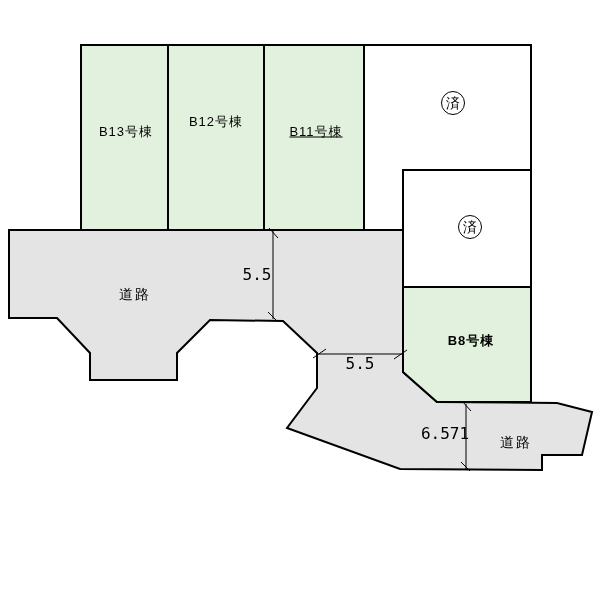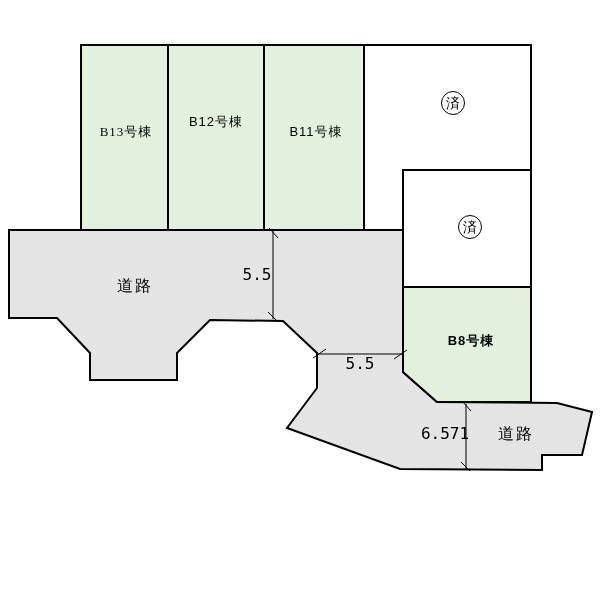--- a/index.html
+++ b/index.html
@@ -33,22 +33,23 @@
   .lbl {
     position: absolute;
     transform: translate(-50%, -50%);
     white-space: nowrap;
     color: #000000;
     font-size: 13px;
     letter-spacing: 1px;
     line-height: 1;
   }
   .road-lbl {
-    font-size: 16px;
+    font-size: 14px;
     letter-spacing: 2px;
+    margin-top: 8px;
   }
   .dim-lbl {
     font-family: "DejaVu Sans Mono", monospace;
     font-size: 16px;
     letter-spacing: 0;
     text-align: right;
   }
   .sold-badge {
     position: absolute;
     transform: translate(-50%, -50%);
@@ -95,23 +96,23 @@
       <line class="dim-line" x1="394" y1="359" x2="407" y2="350"></line>
     </g>
 
     <g>
       <line class="dim-line" x1="466" y1="404" x2="466" y2="469"></line>
       <line class="dim-line" x1="462" y1="401" x2="471" y2="411"></line>
       <line class="dim-line" x1="461" y1="462" x2="470" y2="471"></line>
     </g>
   </svg>
 
-  <div class="lbl" style="left:126px; top:131px;font-family:Liberation Serif, serif;">B13号棟</div>
+  <div class="lbl" style="left:126px; top:131px;">B13号棟</div>
   <div class="lbl" style="left:216px; top:121px;">B12号棟</div>
-  <div class="lbl" style="left:316px; top:131px;">B11号棟</div>
+  <div class="lbl" style="left:316px; top:131px;text-decoration:underline;">B11号棟</div>
   <div class="lbl" style="left:471px; top:340px;font-weight:bold;">B8号棟</div>
 
   <div class="sold-badge" style="left:453px; top:103px;">
     <span>済</span>
   </div>
   <div class="sold-badge" style="left:470px; top:227px;">
     <span>済</span>
   </div>
 
   <div class="lbl road-lbl" style="left:135px; top:286px;">道路</div>

